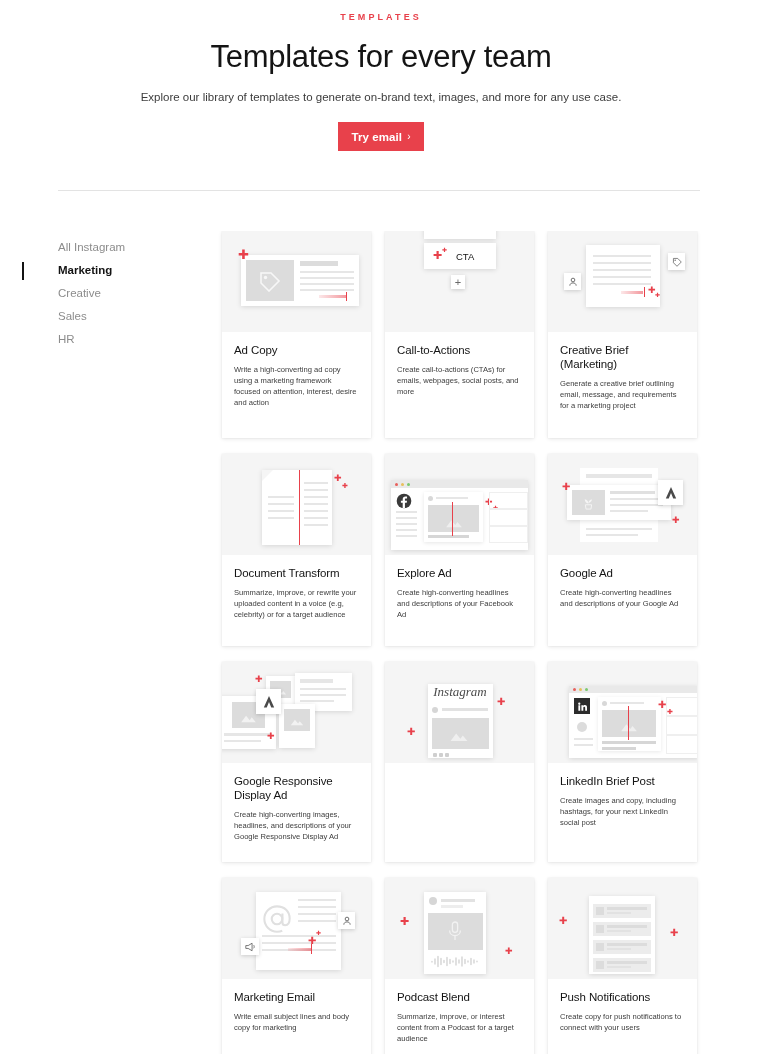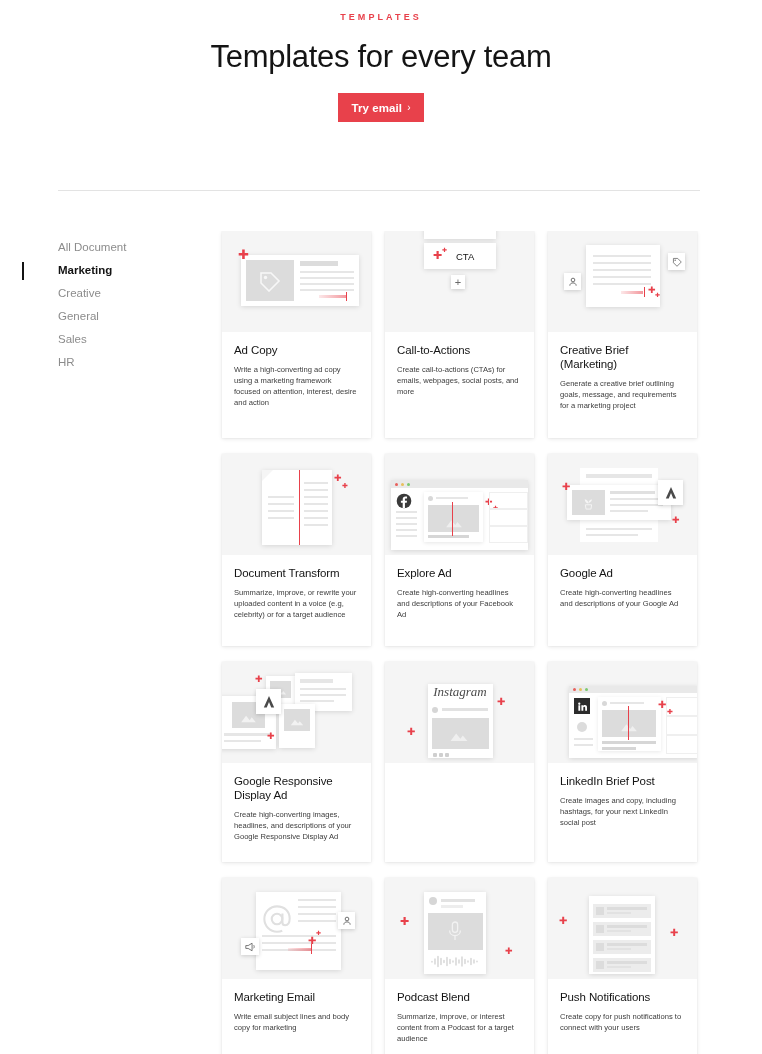--- a/index.html
+++ b/index.html
@@ -175,44 +175,42 @@
   .dotr { position: absolute; width: 3px; height: 3px; border-radius: 50%; }
 
   svg { display: block; }
 </style>
 </head>
 <body>
 
 <div class="hero">
   <div class="eyebrow">TEMPLATES</div>
   <h1 class="hero-title">Templates for every team</h1>
+  <p class="hero-sub">Explore our library of templates to generate on-brand text, images, and more for any use case.</p>
   <div class="cta-wrap">
     <button class="try-free">
       <span>Try email</span>
       <span class="chev">›</span>
     </button>
   </div>
 </div>
 
 <div class="divider"></div>
 
 <div class="content">
 
   <nav class="sidebar">
     <div class="nav-item">
-      <span>All Document</span>
+      <span>All Instagram</span>
     </div>
     <div class="nav-item active">
       <span>Marketing</span>
     </div>
     <div class="nav-item">
       <span>Creative</span>
-    </div>
-    <div class="nav-item">
-      <span>General</span>
     </div>
     <div class="nav-item">
       <span>Sales</span>
     </div>
     <div class="nav-item">
       <span>HR</span>
     </div>
   </nav>
 
   <div class="grid">
@@ -285,21 +283,21 @@
           <div class="chip" style="left:120px;top:22px;width:17px;height:17px;">
             <svg width="10" height="10" viewBox="0 0 14 14">
               <path d="M2 2h6l5 5-6 6-5-5V2z" fill="none" stroke="#555" stroke-width="1"></path>
               <circle cx="4.4" cy="4.4" r="1" fill="#555"></circle>
             </svg>
           </div>
         </div>
       </div>
       <div class="card-body">
         <div class="card-title">Creative Brief (Marketing)</div>
-        <div class="card-desc">Generate a creative brief outlining goals, message, and requirements for a marketing project</div>
+        <div class="card-desc">Generate a creative brief outlining email, message, and requirements for a marketing project</div>
       </div>
     </div>
 
     <div class="card r2">
       <div class="card-art">
         <div class="art">
           <div class="sheet" style="left:40px;top:16px;width:70px;height:75px;"></div>
           <div style="position:absolute;left:40px;top:16px;width:11px;height:11px;background:#f5f5f5;clip-path:polygon(0 0,0 100%,100% 0);"></div>
           <div class="redline" style="left:77px;top:16px;height:75px;background:#e8414b;"></div>
           <div class="line" style="left:82px;top:28px;width:24px;"></div>

